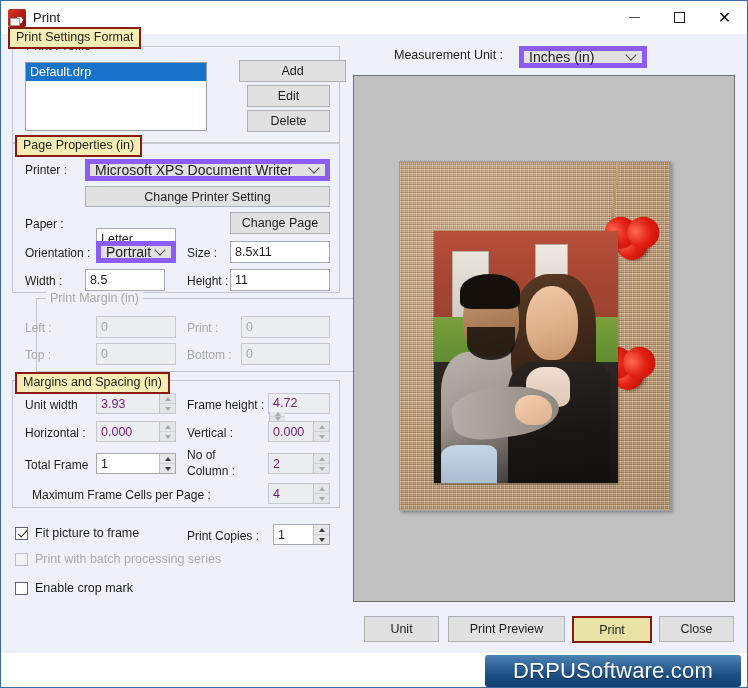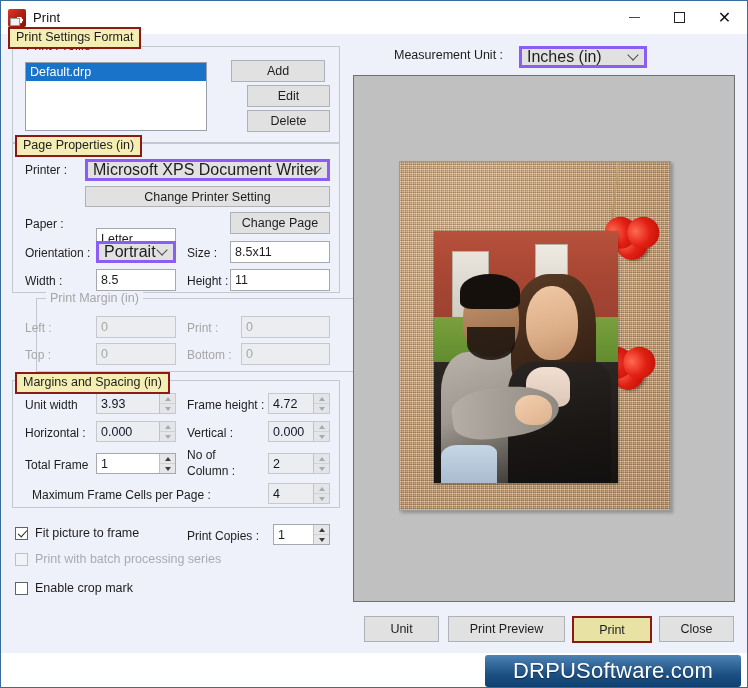--- a/index.html
+++ b/index.html
@@ -100,22 +100,22 @@
     padding: 2px 4px;
     font-family: "Liberation Sans", sans-serif;
     outline: none;
   }
   .tbox.dis { background: #ecedf1; color: #a6a6a6; border-color: #c6c8cf; }
 
   
   .combo {
     position: absolute;
     background: #e1e1e1;
-    border: 3px solid #8b5cf6;
-    font-size: 16px;
+    border: 5px solid #8b5cf6;
+    font-size: 14px;
     color: #1d1d1d;
     display: flex; align-items: center;
     padding-left: 5px;
     cursor: default;
   }
   .combo .arrow {
     position: absolute; right: 6px; top: 50%;
     width: 9px; height: 9px; margin-top: -6px;
   }
   .combo .arrow::before {
@@ -144,21 +144,21 @@
 
   
   .spin { position: absolute; display: flex; border: 1px solid #a4a8b0; background: #fff; }
   .spin.dis { border-color: #c6c8cf; background: #ecedf1; }
   .spin .sval {
     flex: 1; font-size: 12.5px; color: #1d1d1d;
     padding: 2px 4px; display: flex; align-items: center;
     background: transparent; border: none; outline: none;
     font-family: "Liberation Sans", sans-serif; min-width: 0;
   }
-  .spin.dis .sval { color: #0f172a; }
+  .spin.dis .sval { color: #701a75; }
   .spin .sbtns {
     width: 16px; display: flex; flex-direction: column;
     border-left: 1px solid #bfc2c9; background: #e6e6e8; flex: none;
   }
   .spin.dis .sbtns { background: #e4e5e9; }
   .spin .sb {
     flex: 1; display: flex; align-items: center; justify-content: center;
   }
   .spin .sb:first-child { border-bottom: 1px solid #cfd2d8; }
   .tri-up, .tri-dn {
@@ -383,21 +383,21 @@
     <div class="tabhead" style="left:7px; top:-7px;">Print Settings Format</div>
 
     <div class="gbox" style="left:11px; top:12px; width:328px; height:97px;">
       <span class="glabel">Print Profile</span>
     </div>
 
     <div class="listbox" style="left:24px; top:28px; width:182px; height:69px;">
       <div class="listitem sel">Default.drp</div>
     </div>
 
-    <div class="btn" style="left:230px; top:26px; width:94px; height:22px;">Add</div>
+    <div class="btn" style="left:238px; top:26px; width:107px; height:22px;">Add</div>
     <div class="btn" style="left:246px; top:51px; width:83px; height:22px;">Edit</div>
     <div class="btn" style="left:246px; top:76px; width:83px; height:22px;">Delete</div>
 
     <div class="tabhead" style="left:14px; top:101px;">Page Properties  (in)</div>
 
     <div class="gbox" style="left:11px; top:109px; width:328px; height:150px;"></div>
 
     <span class="lbl" style="left:24px; top:129px;">Printer :</span>
     <div class="combo" style="left:84px; top:125px; width:245px; height:22px;">
       <span>Microsoft XPS Document Writer</span>
@@ -412,21 +412,21 @@
 
     <span class="lbl" style="left:24px; top:212px;">Orientation :</span>
     <div class="combo" style="left:95px; top:207px; width:80px; height:22px;">
       <span>Portrait</span>
       <span class="arrow"></span>
     </div>
     <span class="lbl" style="left:186px; top:212px;">Size :</span>
     <input class="tbox" style="left: 229px; top: 207px; width: 100px; height: 22px;" type="text" value="8.5x11">
 
     <span class="lbl" style="left:24px; top:240px;">Width :</span>
-    <input class="tbox" style="left: 95px; top: 235px; width: 80px; height: 22px;" type="text" value="8.5">
+    <input class="tbox" style="left: 84px; top: 235px; width: 80px; height: 22px;" type="text" value="8.5">
     <span class="lbl" style="left:186px; top:240px;">Height :</span>
     <input class="tbox" style="left: 229px; top: 235px; width: 100px; height: 22px;" type="text" value="11">
 
     <div class="gbox disabled" style="left:11px; top:264px; width:328px; height:74px;margin-left:24px;">
       <span class="glabel">Print Margin  (in)</span>
     </div>
     <span class="lbl dis" style="left:24px; top:287px;">Left :</span>
     <input class="tbox dis" style="left: 95px; top: 282px; width: 80px; height: 22px;" type="text" disabled="" value="0">
     <span class="lbl dis" style="left:186px; top:287px;">Print :</span>
     <input class="tbox dis" style="left: 240px; top: 282px; width: 89px; height: 22px;" type="text" disabled="" value="0">
@@ -446,21 +446,21 @@
       <span class="sbtns">
         <span class="sb">
             <i class="tri-up"></i>
           </span>
         <span class="sb">
             <i class="tri-dn"></i>
           </span>
       </span>
     </div>
     <span class="lbl" style="left:186px; top:364px;">Frame height :</span>
-    <div class="spin dis" style="left:267px; top:359px; width:62px; height:21px;">
+    <div class="spin dis" style="left:267px; top:359px; width:62px; height:21px;flex-direction:column;">
       <span class="sval">4.72</span>
       <span class="sbtns">
         <span class="sb">
             <i class="tri-up"></i>
           </span>
         <span class="sb">
             <i class="tri-dn"></i>
           </span>
       </span>
     </div>

